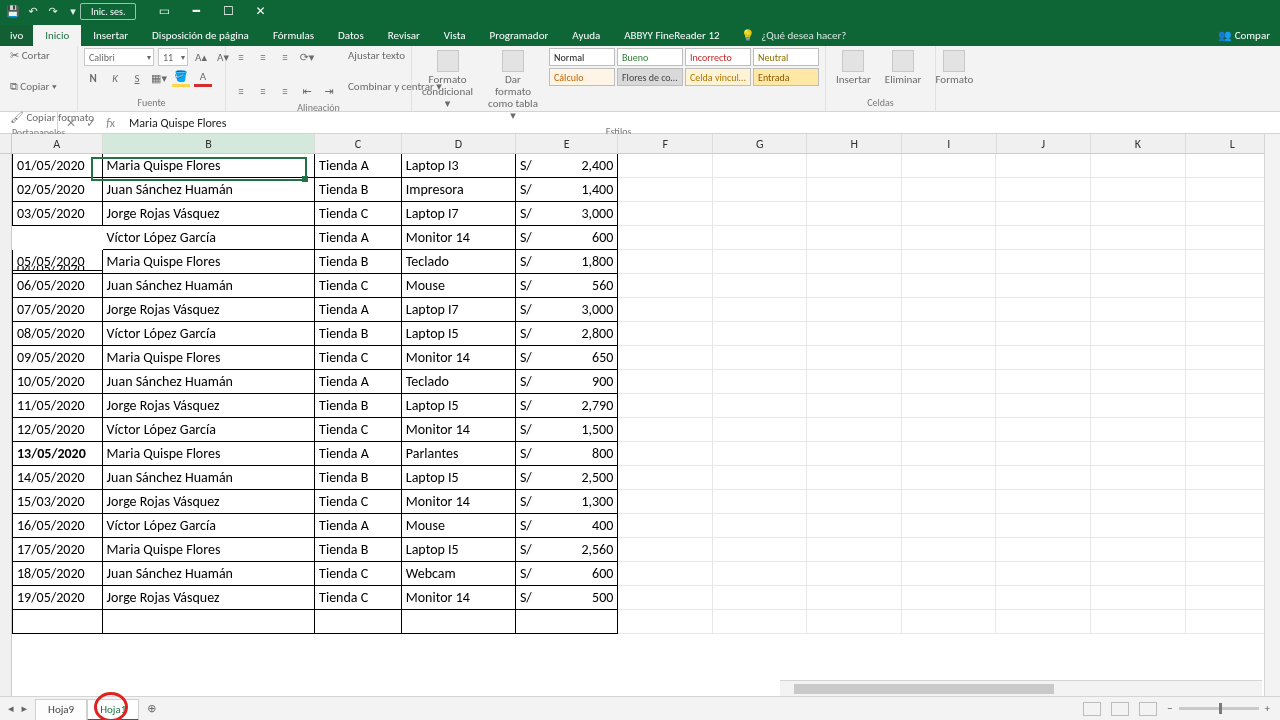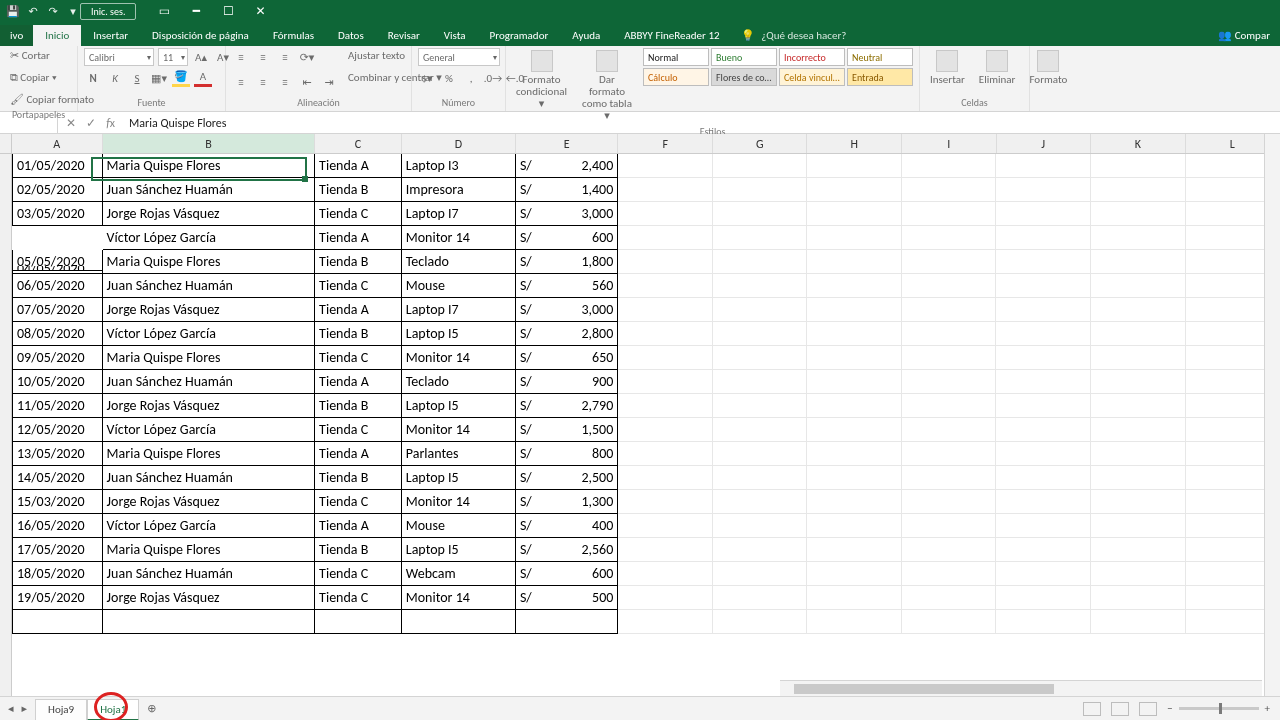--- a/index.html
+++ b/index.html
@@ -20,21 +20,21 @@
 .tabs .tab { padding: 4px 12px; cursor: default; }
 .tabs .tab.active { background: #f3f3f3; color: #217346; }
 .tabs .tell { display:flex; align-items:center; gap:6px; padding:4px 10px; color:#e9f3ee; opacity:.9;}
 .tabs .share { margin-left:auto; padding:4px 10px; }
 
 
 .ribbon { height: 66px; background: #f3f3f3; border-bottom: 1px solid #d4d4d4; display:flex; font-size:11px; color:#6b6b6b; position:relative; }
 .ribbon .group { border-right:1px solid #e1e1e1; padding:2px 6px 0; display:flex; flex-direction:column; }
 .ribbon .group .body { flex:1; display:flex; align-items:flex-start; gap:6px; }
 .ribbon .group .label { text-align:center; font-size:10px; padding:1px 0 2px; color:#7a7a7a; }
-.ribbon .col { display:flex; flex-direction:column; gap:7px; }
+.ribbon .col { display:flex; flex-direction:column; gap:16px; }
 .ribbon .row { display:flex; align-items:center; gap:4px; }
 .ribbon .btn { padding:1px 4px; white-space:nowrap; }
 .ribbon .bigbtn { display:flex; flex-direction:column; align-items:center; gap:2px; padding:2px 4px; text-align:center; line-height:1.1; }
 .ribbon .bigbtn .bic { width:22px; height:22px; background:#e3e3e3; border:1px solid #c8c8c8; }
 .ribbon .sel { border:1px solid #c8c8c8; background:#fff; height:18px; display:flex; align-items:center; padding:0 14px 0 4px; position:relative; font-size:10px; }
 .ribbon .sel::after { content:"▾"; position:absolute; right:2px; font-size:8px; color:#666; }
 .ribbon .iconbtn { width:18px; height:18px; display:inline-flex; align-items:center; justify-content:center; }
 .ribbon .styles-gal { display:flex; gap:2px; }
 .ribbon .style-chip { width:66px; height:18px; border:1px solid #bdbdbd; font-size:10px; display:flex; align-items:center; padding:0 4px; overflow:hidden; }
 .sc-norm{background:#fff;color:#222;}
@@ -174,35 +174,20 @@
           <span class="iconbtn">⇥</span>
         </div>
       </div>
       <div class="col">
         <span class="btn">Ajustar texto</span>
         <span class="btn">Combinar y centrar  ▾</span>
       </div>
     </div>
     <div class="label">Alineación</div>
   </div>
-  <div class="group" style="width:94px">
-    <div class="body">
-        <div class="col" style="gap:3px">
-      <div class="sel" style="width:82px">General</div>
-      <div class="row">
-        <span class="iconbtn">$▾</span>
-        <span class="iconbtn">%</span>
-        <span class="iconbtn">,</span>
-        <span class="iconbtn">.0→</span>
-        <span class="iconbtn">←.0</span>
-      </div>
-    </div>
-      </div>
-    <div class="label">Número</div>
-  </div>
   <div class="group" style="width:414px">
     <div class="body">
       <div class="bigbtn">
           <div class="bic"></div>
           <span>Formato condicional ▾</span>
         </div>
       <div class="bigbtn">
           <div class="bic"></div>
           <span>Dar formato como tabla ▾</span>
         </div>
@@ -492,21 +477,21 @@
         </div>
         <div class="cell" style="width: 96px;"></div>
         <div class="cell" style="width: 96px;"></div>
         <div class="cell" style="width: 96px;"></div>
         <div class="cell" style="width: 96px;"></div>
         <div class="cell" style="width: 96px;"></div>
         <div class="cell" style="width: 96px;"></div>
         <div class="cell" style="width: 96px;"></div>
       </div>
       <div class="row-c data">
-        <div class="cell tb first" style="width: 92px;">13/05/2020</div>
+        <div class="cell tb first" style="width: 92px; font-weight: bold;">13/05/2020</div>
         <div class="cell tb" style="width: 216px;">Maria Quispe Flores</div>
         <div class="cell tb" style="width: 88px;">Tienda A</div>
         <div class="cell tb" style="width: 116px;">Parlantes</div>
         <div class="cell tb" style="width: 104px;">
           <span class="imp">
             <span>S/</span>
             <span>800</span>
           </span>
         </div>
         <div class="cell" style="width: 96px;"></div>

